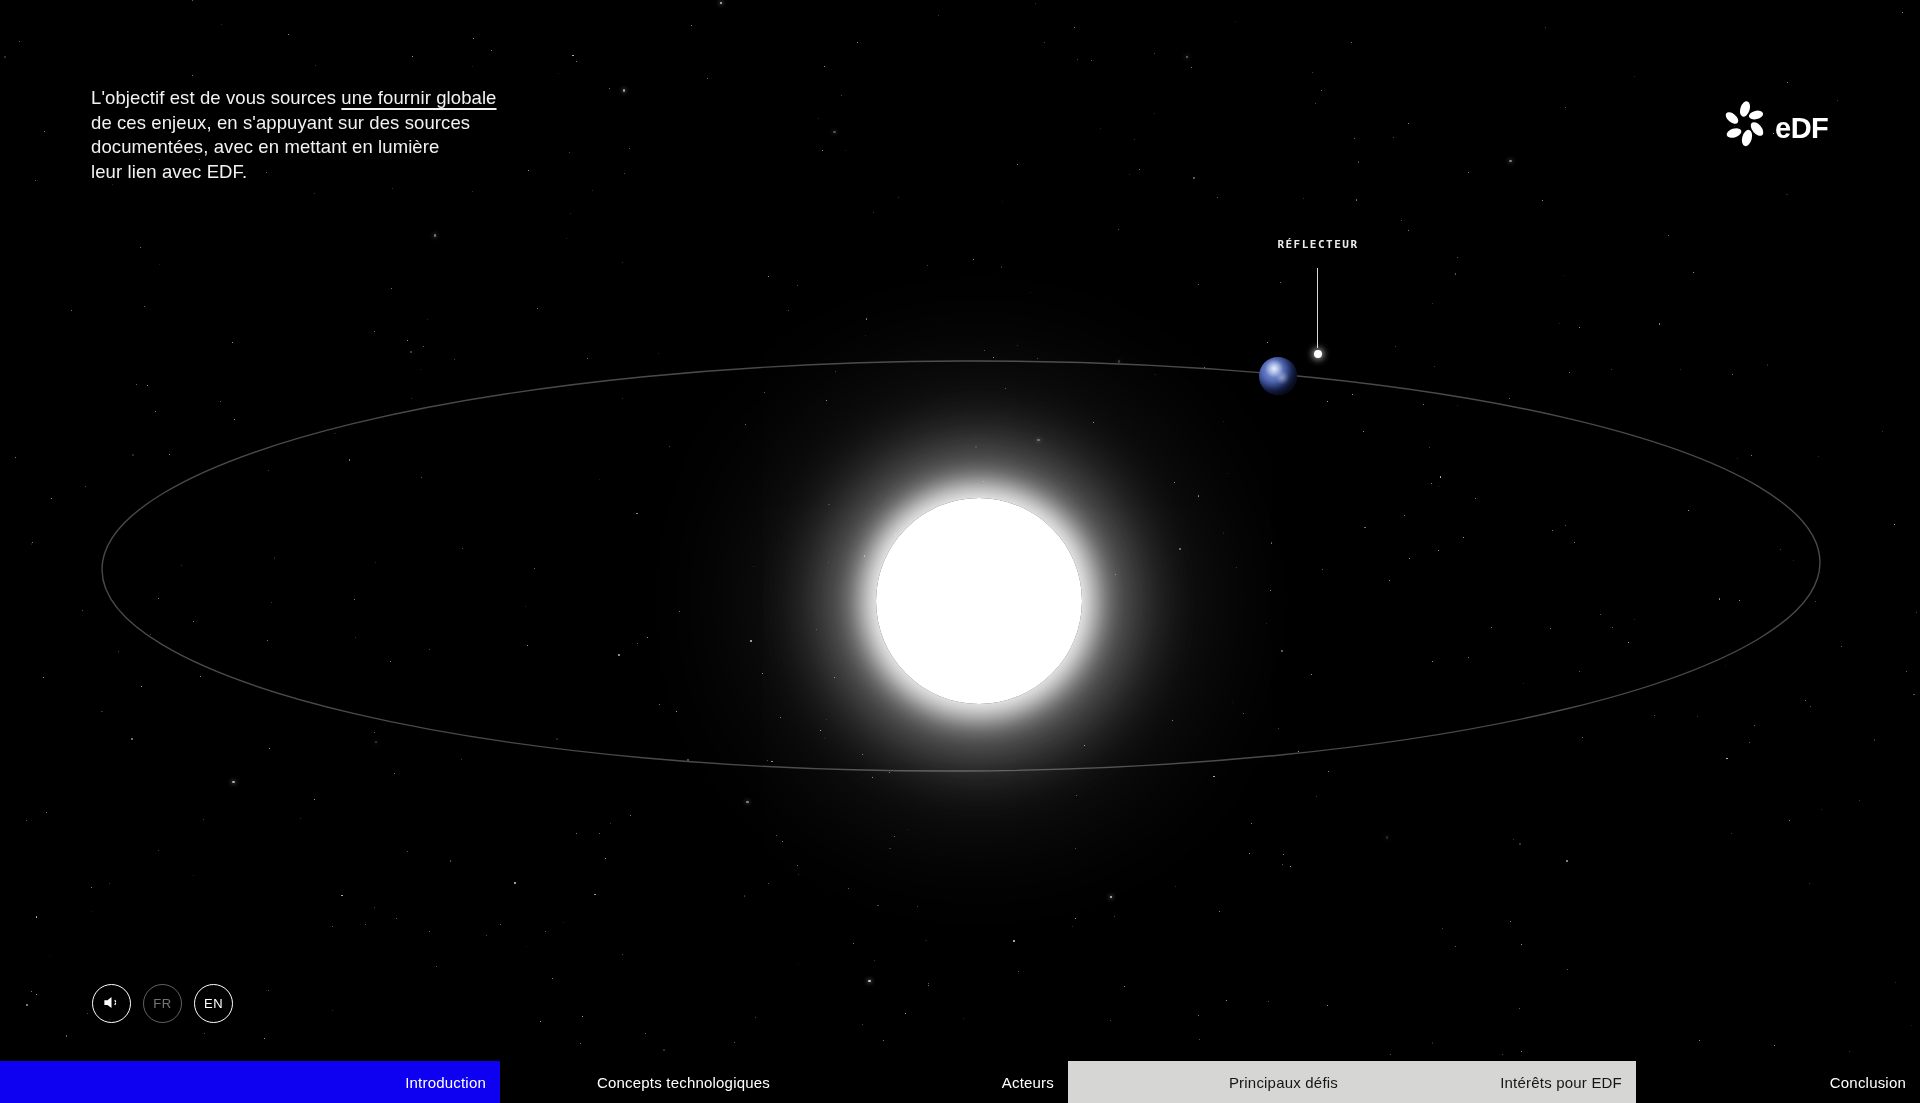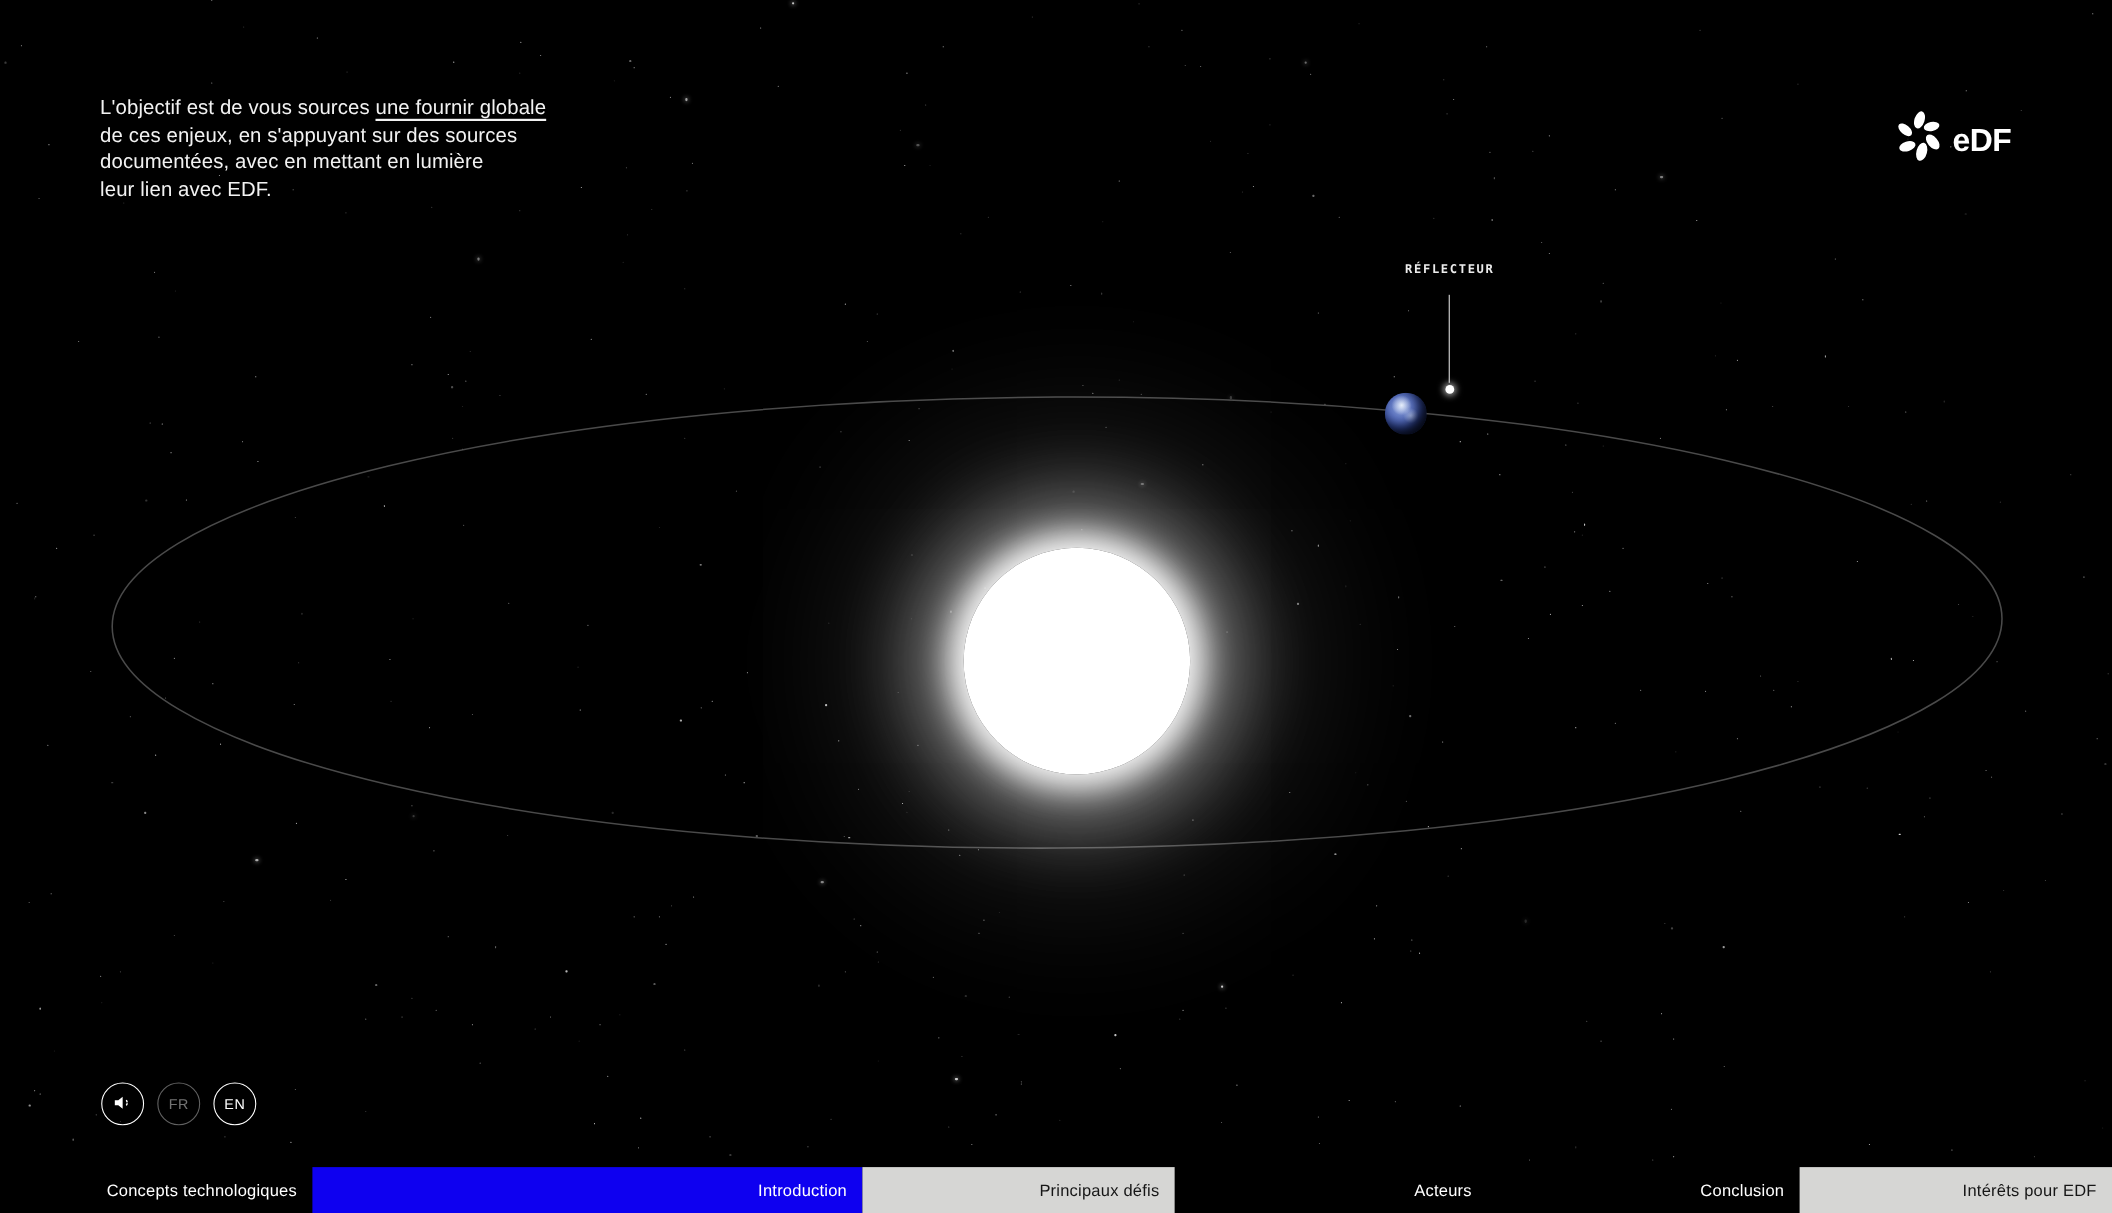--- a/index.html
+++ b/index.html
@@ -595,31 +595,31 @@
         <path d="M12 5 7 9H3v6h4l5 4V5z" fill="#ffffff" stroke="none"></path>
         <path d="M16.5 9.5 a5 5 0 0 1 0 5" stroke-dasharray="1.6 2.2"></path>
       </svg>
     </span>
   </button>
   <button class="ctrl-btn dim">FR</button>
   <button class="ctrl-btn">EN</button>
 </div>
 
 <nav class="bottom-nav">
+  <div class="nav-seg active">
+      <span>Introduction</span>
+    </div>
   <div class="nav-seg">
       <span>Concepts technologiques</span>
     </div>
-  <div class="nav-seg active">
-      <span>Introduction</span>
+  <div class="nav-seg">
+      <span>Acteurs</span>
     </div>
   <div class="nav-seg light">
       <span>Principaux défis</span>
     </div>
-  <div class="nav-seg">
-      <span>Acteurs</span>
+  <div class="nav-seg light">
+      <span>Intérêts pour EDF</span>
     </div>
   <div class="nav-seg">
       <span>Conclusion</span>
     </div>
-  <div class="nav-seg light">
-      <span>Intérêts pour EDF</span>
-    </div>
 </nav>
 
 </body></html>

